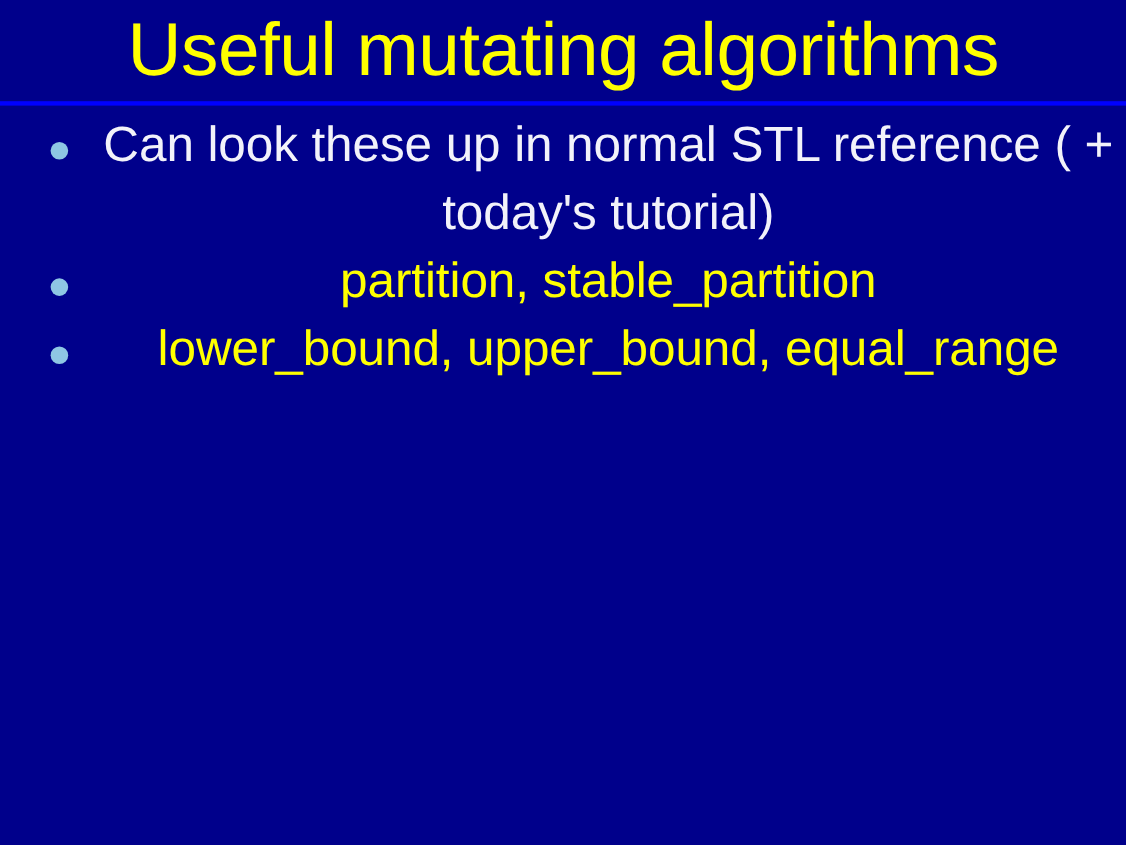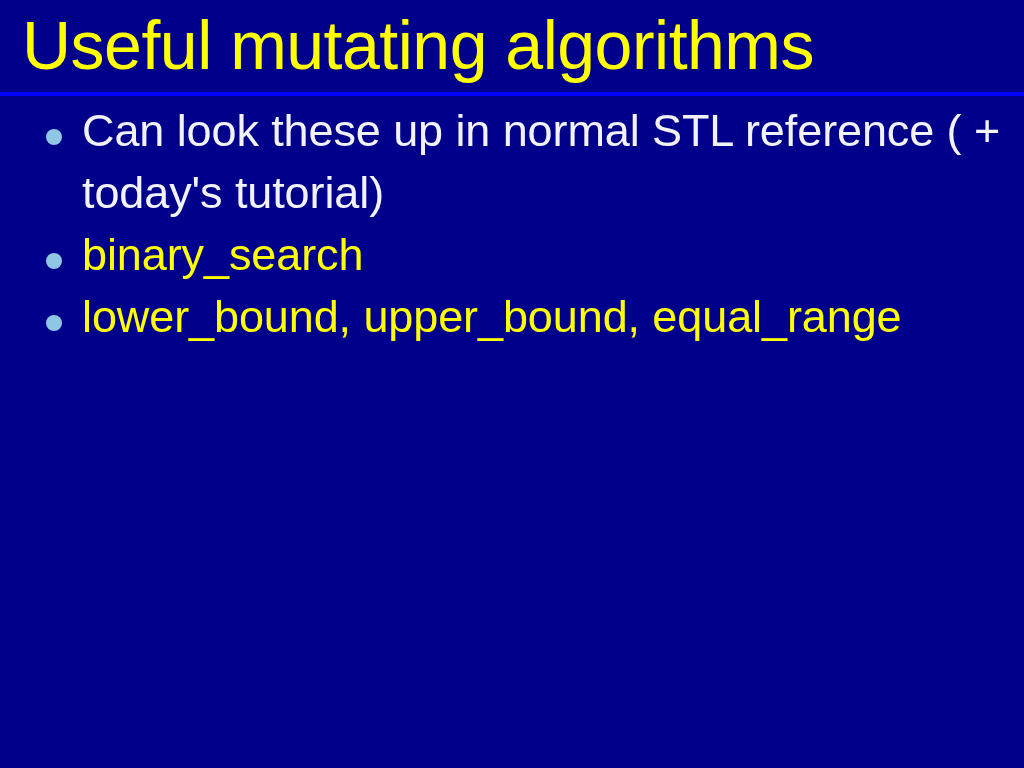--- a/index.html
+++ b/index.html
@@ -13,20 +13,21 @@
     background: #000080;
     font-family: "Liberation Sans", sans-serif;
     -webkit-font-smoothing: antialiased;
   }
 
   #slide {
     position: relative;
     width: 1024px;
     height: 768px;
     background: #00008B;
+    text-align: center;
   }
 
   
   #title-band {
     position: absolute;
     left: 0;
     top: 0;
     width: 1024px;
     height: 92px;
     background: #00008B;
@@ -107,27 +108,27 @@
 
   <div id="body-area">
 
     <div class="bullet-row">
       <span class="bullet-dot"></span>
       <span class="bullet-text white">Can look these up in normal STL reference ( + today's tutorial)</span>
     </div>
 
 
 
+    <div class="bullet-row">
+      <span class="bullet-dot"></span>
+      <span class="bullet-text">partition, stable_partition</span>
+    </div>
 
 
 
-    <div class="bullet-row">
-      <span class="bullet-dot"></span>
-      <span class="bullet-text">binary_search</span>
-    </div>
 
     <div class="bullet-row">
       <span class="bullet-dot"></span>
       <span class="bullet-text">lower_bound, upper_bound, equal_range</span>
     </div>
 
   </div>
 </div>
 
 </body></html>

